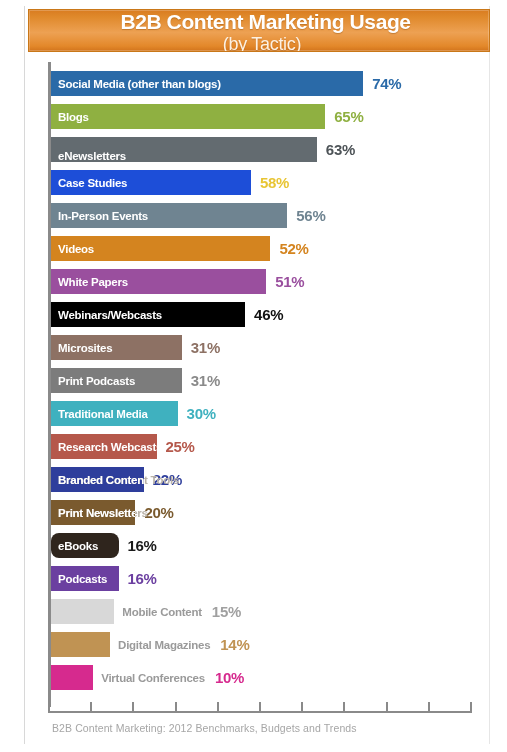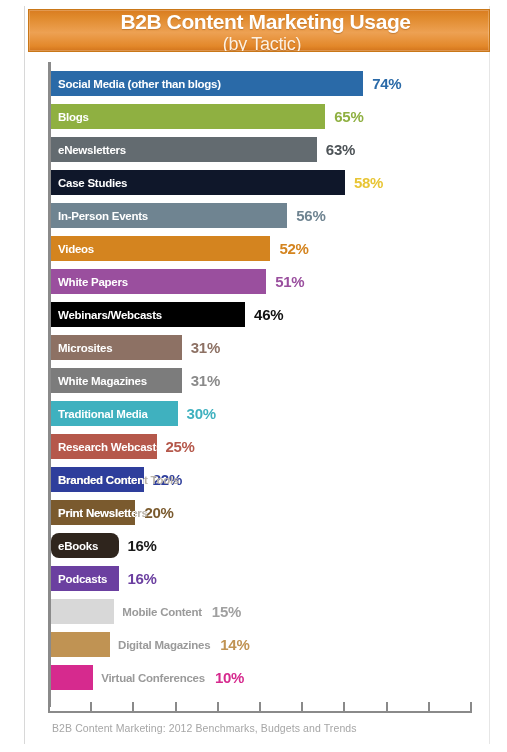--- a/index.html
+++ b/index.html
@@ -185,27 +185,27 @@
           </div>
           <span class="value" style="color: rgb(42, 106, 168);">74%</span>
         </div>
         <div class="row">
           <div class="bar" style="width: 274.3px; background: rgb(143, 176, 65);">
             <span class="bar-label inside">Blogs</span>
           </div>
           <span class="value" style="color: rgb(143, 176, 65);">65%</span>
         </div>
         <div class="row">
-          <div class="bar" style="width: 265.86px; background: rgb(99, 107, 112);">
+          <div class="bar" style="width: 265.86px; background: rgb(99, 107, 112); align-items: flex-end;">
             <span class="bar-label inside">eNewsletters</span>
           </div>
           <span class="value" style="color: rgb(77, 83, 87);">63%</span>
         </div>
         <div class="row">
-          <div class="bar" style="width: 294px; background: #0f172a;">
+          <div class="bar" style="width: 200px; background: #1d4ed8;">
             <span class="bar-label inside">Case Studies</span>
           </div>
           <span class="value" style="color: rgb(232, 197, 52);">58%</span>
         </div>
         <div class="row">
           <div class="bar" style="width: 236.32px; background: rgb(111, 132, 145);">
             <span class="bar-label inside">In-Person Events</span>
           </div>
           <span class="value" style="color: rgb(111, 132, 145);">56%</span>
         </div>
@@ -228,21 +228,21 @@
           <span class="value" style="color: rgb(17, 17, 17);">46%</span>
         </div>
         <div class="row">
           <div class="bar" style="width: 130.82px; background: rgb(141, 113, 100);">
             <span class="bar-label inside">Microsites</span>
           </div>
           <span class="value" style="color: rgb(141, 113, 100);">31%</span>
         </div>
         <div class="row">
           <div class="bar" style="width: 130.82px; background: rgb(124, 124, 124);">
-            <span class="bar-label inside">White Magazines</span>
+            <span class="bar-label inside">Print Podcasts</span>
           </div>
           <span class="value" style="color: rgb(138, 138, 138);">31%</span>
         </div>
         <div class="row">
           <div class="bar" style="width: 126.6px; background: rgb(63, 177, 191);">
             <span class="bar-label inside">Traditional Media</span>
           </div>
           <span class="value" style="color: rgb(63, 177, 191);">30%</span>
         </div>
         <div class="row">

